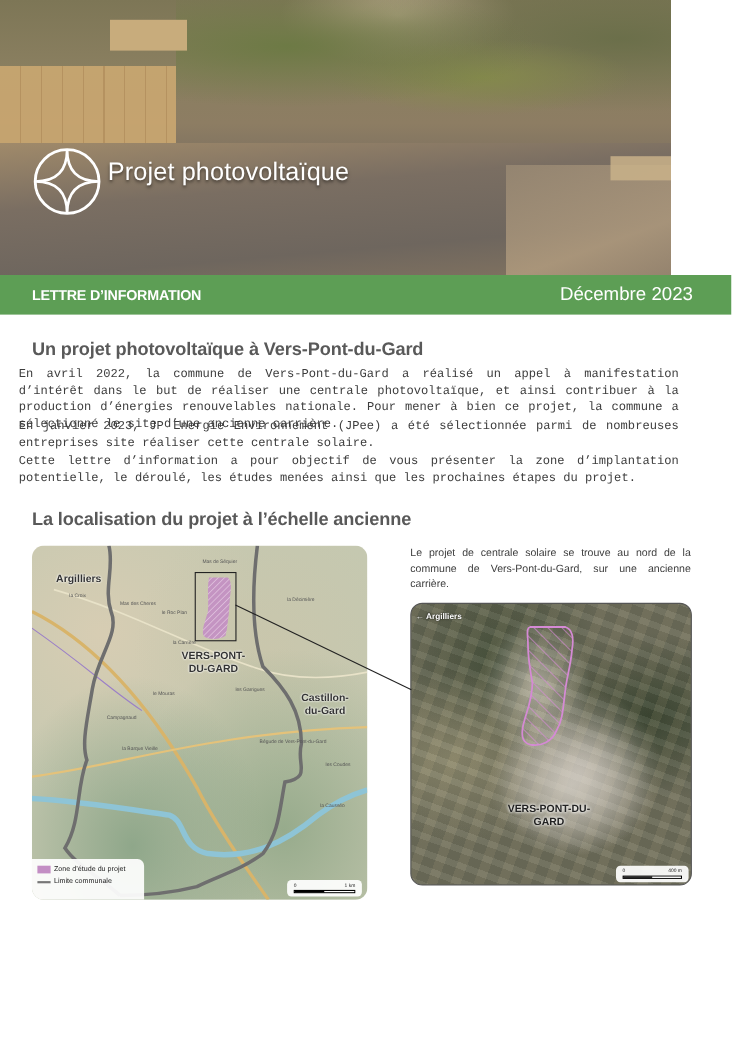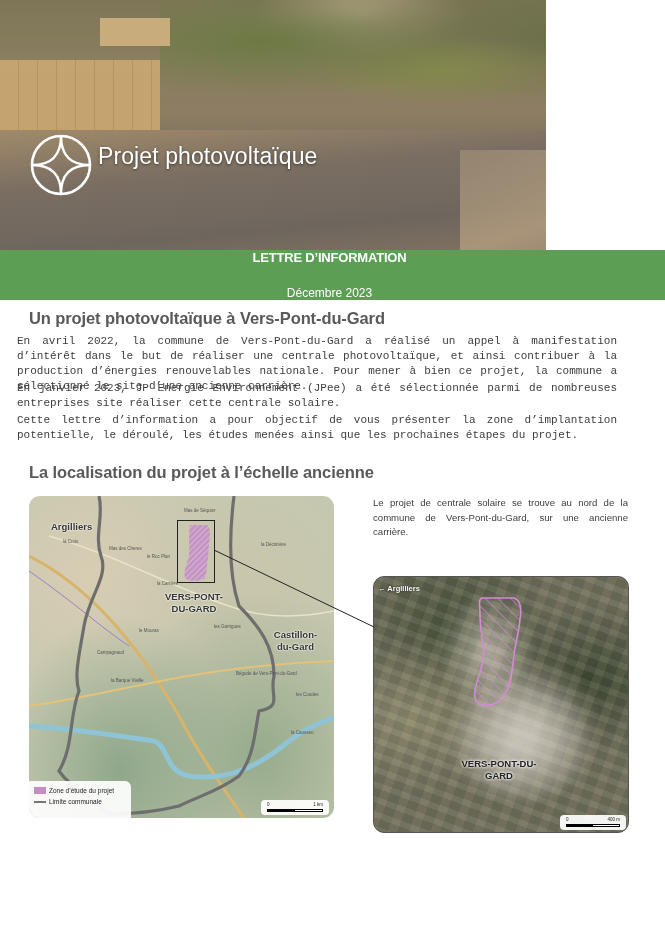--- a/index.html
+++ b/index.html
@@ -1,20 +1,20 @@
 <!DOCTYPE html>
 <html><head>
   <meta charset="utf-8">
   <style>
     * { box-sizing: border-box; margin: 0; padding: 0; }
     html, body { width: 665px; height: 944px; background: #ffffff; overflow: hidden; }
     body { font-family: "Liberation Sans", sans-serif; color: #3d3d3d; position: relative; }
 
     
-    .hero { position: absolute; left: 0; top: 0; width: 546px; height: 250px; overflow: hidden;
+    .hero { position: absolute; left: 0; top: 0; width: 610px; height: 250px; overflow: hidden;
       background: linear-gradient(180deg, #7d7656 0%, #8a7f60 25%, #8d7d63 45%, #7c7060 60%, #6f6659 100%); }
     .hero .veg1 { position: absolute; left: 160px; top: 0; width: 505px; height: 140px;
       background: radial-gradient(ellipse at 20% 30%, #6d7a45 0%, rgba(109,122,69,0) 40%),
                   radial-gradient(ellipse at 55% 50%, #84894c 0%, rgba(132,137,76,0) 35%),
                   radial-gradient(ellipse at 80% 25%, #6b6f4a 0%, rgba(107,111,74,0) 45%),
                   radial-gradient(ellipse at 40% 10%, #b8a88a 0%, rgba(184,168,138,0) 25%); }
     .hero .wall { position: absolute; left: 0; top: 60px; width: 160px; height: 75px;
       background: repeating-linear-gradient(90deg, #c8a670 0 18px, #b89460 18px 19px),
                   #c8a670; opacity: .95; }
     .hero .wall2 { position: absolute; left: 100px; top: 18px; width: 70px; height: 28px; background: #c8ac7c; }
@@ -24,24 +24,24 @@
       background: linear-gradient(160deg, #9a8a74 0%, #b49e80 60%, #8e7e6c 100%); opacity: .8; }
     .hero .slab { position: absolute; left: 555px; top: 142px; width: 100px; height: 22px; background: #c9b18a; opacity:.85; }
 
     .logo { position: absolute; left: 30px; top: 134px; width: 62px; height: 62px; }
     .title-block { position: absolute; left: 98px; top: 142px; color: #ffffff;
       text-shadow: 0 1px 3px rgba(0,0,0,.55); }
     .title-main { font-size: 23px; line-height: 28px; letter-spacing: .1px; }
     .title-sub { font-size: 17px; line-height: 22px; }
 
     
-    .banner { position: absolute; left: 0; top: 250px; width: 665px; height: 50px; background: #5d9e55;
-      color: #fff; display: flex; align-items: center; justify-content: space-between; padding: 0 35px 0 29px; flex-direction: column; }
+    .banner { position: absolute; left: 0; top: 250px; width: 665px; height: 36px; background: #5d9e55;
+      color: #fff; display: flex; align-items: center; justify-content: space-between; padding: 0 35px 0 29px; }
     .banner-left { font-size: 13px; font-weight: bold; letter-spacing: -.2px; }
-    .banner-right { font-size: 12px; }
+    .banner-right { font-size: 17px; }
 
     
     .h2 { position: absolute; left: 29px; font-size: 16.5px; font-weight: bold; color: #595959; letter-spacing: -.1px; }
     .para { position: absolute; left: 17px; width: 600px; font-size: 11px; line-height: 15px; color: #3d3d3d; text-align: justify; font-family: Liberation Mono, monospace; }
 
     
     .map1 { position: absolute; left: 29px; top: 496px; width: 305px; height: 322px; border-radius: 11px; overflow: hidden;
       background:
         radial-gradient(ellipse at 30% 85%, #8fa78a 0%, rgba(143,167,138,0) 40%),
         radial-gradient(ellipse at 75% 80%, #97ab8c 0%, rgba(151,171,140,0) 45%),
@@ -62,21 +62,21 @@
     .scalebar .bar { position: absolute; left: 6px; height: 3px; border: 1px solid #000; display: flex; }
     .scalebar .bar .b { flex: 1; background: #000; }
     .scalebar .bar .w { flex: 1; background: #fff; }
 
     .zoom-rect { position: absolute; left: 148px; top: 24px; width: 38px; height: 63px; border: 1.2px solid #222; }
 
     
     .side-text { position: absolute; left: 373px; top: 496px; width: 255px; font-size: 9.6px; line-height: 14.5px; color: #3d3d3d; text-align: justify; }
 
     
-    .map2 { position: absolute; left: 373px; top: 576px; width: 256px; height: 257px; border-radius: 11px; overflow: hidden;
+    .map2 { position: absolute; left: 373px; top: 548px; width: 256px; height: 257px; border-radius: 11px; overflow: hidden;
       border: 1px solid #555;
       background:
         radial-gradient(ellipse at 60% 60%, #bfb9ae 0%, rgba(191,185,174,0) 35%),
         radial-gradient(ellipse at 45% 30%, #b9b6a6 0%, rgba(185,182,166,0) 25%),
         radial-gradient(ellipse at 85% 40%, #3f4a35 0%, rgba(63,74,53,0) 35%),
         radial-gradient(ellipse at 15% 55%, #8d8a6e 0%, rgba(141,138,110,0) 40%),
         radial-gradient(ellipse at 30% 20%, #4c5640 0%, rgba(76,86,64,0) 40%),
         #6f6f5c; }
     .map2 .fields { position: absolute; inset: 0;
       background:

